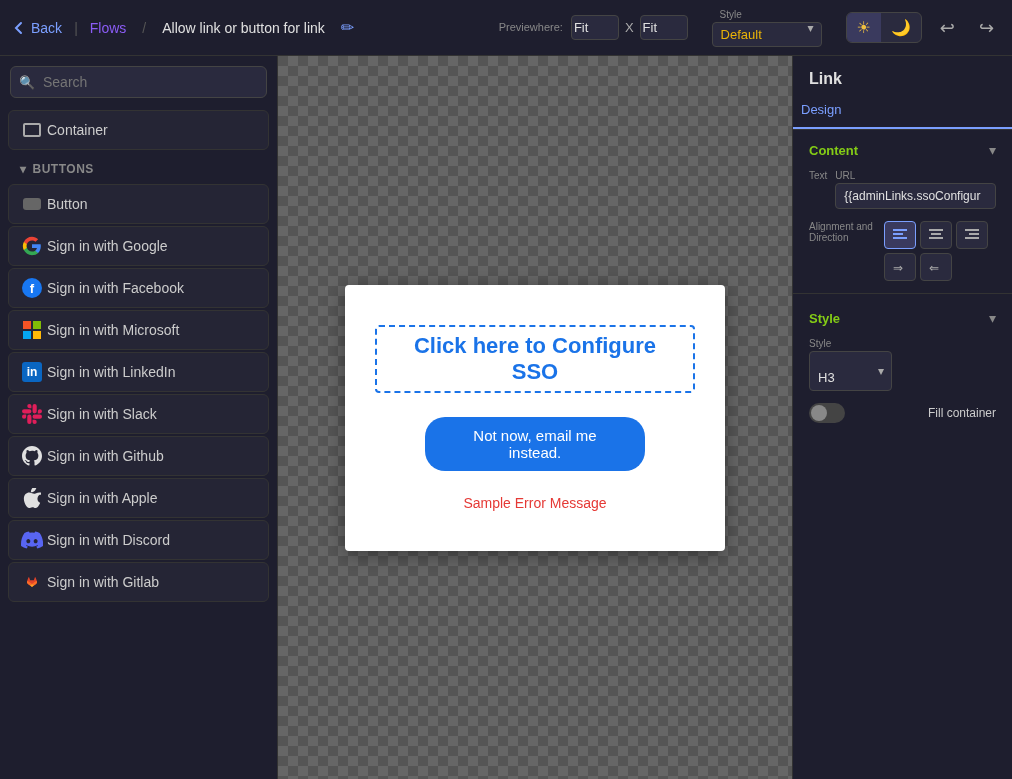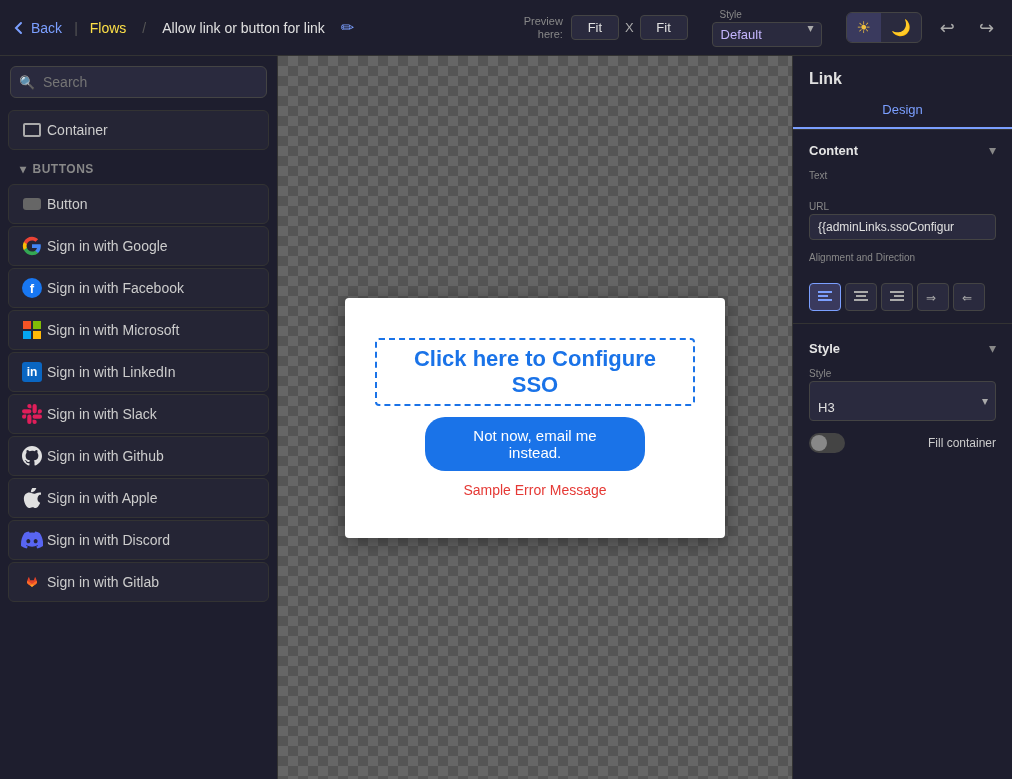--- a/index.html
+++ b/index.html
@@ -33,21 +33,21 @@
       cursor: pointer;
       font-size: 14px;
       font-weight: 500;
     }
     .topbar-back svg { fill: #7b9fff; }
     .topbar-divider {
       color: #555;
       font-size: 14px;
     }
     .topbar-breadcrumb {
-      color: #fde047;
+      color: #8b5cf6;
       font-size: 14px;
     }
     .topbar-breadcrumb-sep {
       color: #555;
       font-size: 14px;
       margin: 0 4px;
     }
     .topbar-breadcrumb-current {
       color: #e0e0e0;
       font-size: 14px;
@@ -67,21 +67,20 @@
       color: #aaa;
     }
     .size-input {
       background: #2a2a3e;
       border: 1px solid #444;
       border-radius: 4px;
       color: #e0e0e0;
       font-size: 13px;
       width: 48px;
       padding: 4px 2px;
-      text-align: center;
     }
     .size-x {
       color: #aaa;
       font-size: 13px;
     }
     .style-group {
       display: flex;
       align-items: center;
       gap: 0;
       font-size: 12px;
@@ -89,21 +88,21 @@
       margin-left: 12px;
     }
     .style-select-wrapper {
       position: relative;
       margin-top: 0;
     }
     .style-select {
       background: #2a2a3e;
       border: 1px solid #444;
       border-radius: 4px;
-      color: #c4b5fd;
+      color: #eab308;
       font-size: 13px;
       padding: 4px 28px 4px 8px;
       appearance: none;
       cursor: pointer;
       min-width: 110px;
     }
     .style-select-wrapper::after {
       content: '▾';
       position: absolute;
       right: 8px;
@@ -299,21 +298,21 @@
       position: relative;
       overflow: hidden;
     }
     .canvas-content-card {
       background: white;
       border-radius: 4px;
       padding: 40px 30px;
       display: flex;
       flex-direction: column;
       align-items: center;
-      gap: 11px;
+      gap: 24px;
       min-width: 300px;
       max-width: 380px;
       box-shadow: 0 4px 20px rgba(0,0,0,0.4);
     }
     .canvas-link-text {
       color: #1a73e8;
       font-size: 22px;
       font-weight: 600;
       text-decoration: none;
       border: 2px dashed #1a73e8;
@@ -353,22 +352,21 @@
       padding: 14px 16px 4px;
       color: #e0e0e0;
     }
     .right-panel-tabs {
       display: flex;
       border-bottom: 1px solid #333;
       padding: 0 0 0 0;
     }
     .right-tab {
       flex: 1;
-      text-align: center;
-      padding: 10px 0;
+      padding: 10px 8px;
       font-size: 13px;
       cursor: pointer;
       color: #888;
       border-bottom: 2px solid transparent;
     }
     .right-tab.active {
       color: #7b9fff;
       border-bottom: 2px solid #7b9fff;
     }
     .right-panel-body {
@@ -381,34 +379,34 @@
 
     .section-header {
       display: flex;
       align-items: center;
       justify-content: space-between;
       padding: 12px 16px 8px;
     }
     .section-title {
       font-size: 13px;
       font-weight: 600;
-      color: #e5e5e5;
+      color: #84cc16;
     }
     .section-collapse-btn {
       background: none;
       border: none;
       color: #888;
       cursor: pointer;
       font-size: 14px;
     }
     .field-group {
       padding: 4px 16px 8px;
       display: flex;
-      flex-direction: column;
-      gap: 18px;
+      flex-direction: row;
+      gap: 8px;
     }
     .field-label {
       font-size: 10px;
       color: #888;
       margin-bottom: 2px;
     }
     .field-input {
       width: 100%;
       background: #2a2a3e;
       border: 1px solid #444;
@@ -503,21 +501,21 @@
       border-top: 1px solid #333;
       margin: 4px 0;
     }
     .preview-size-label {
       font-size: 11px;
       color: #888;
       line-height: 1.1;
     }
     .top-preview-group {
       display: flex;
-      flex-direction: column;
+      flex-direction: row;
       align-items: flex-end;
       margin-right: 2px;
     }
   </style>
 </head>
 <body>
 
 <div class="topbar">
   <div class="topbar-back">
     <svg width="14" height="14" viewBox="0 0 14 14">

